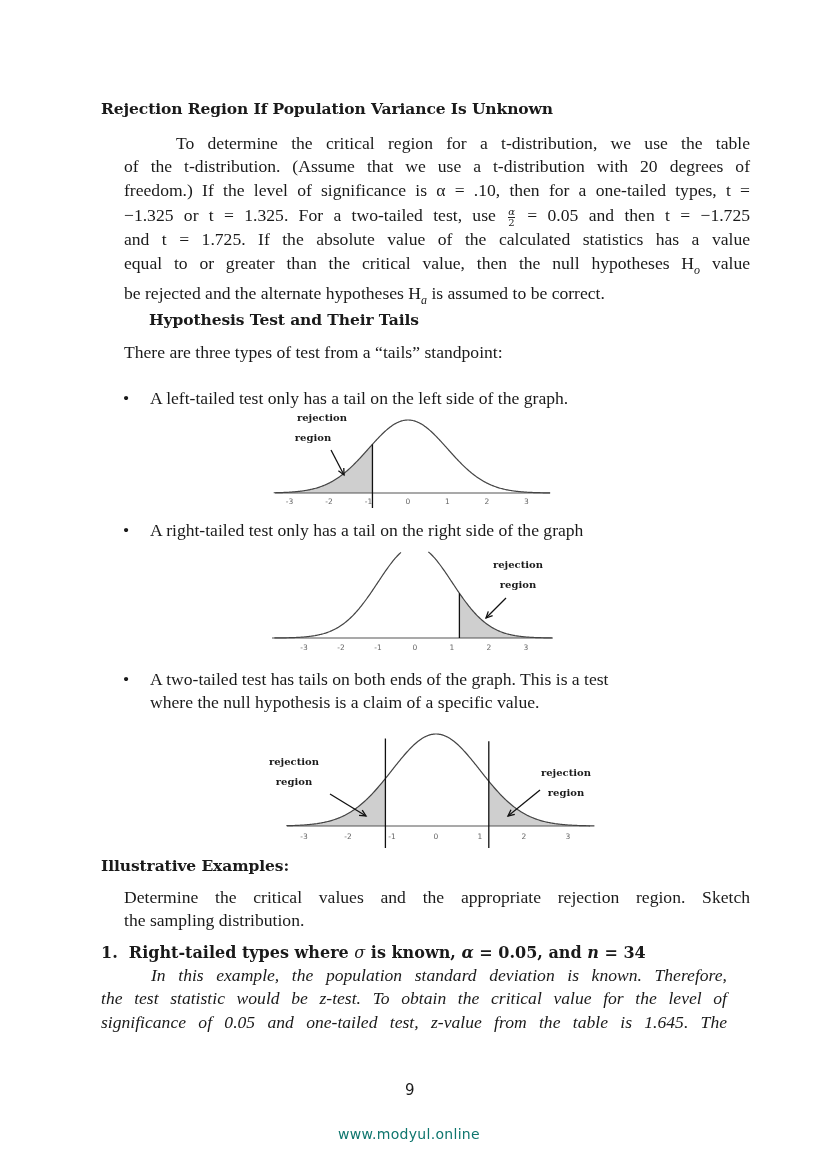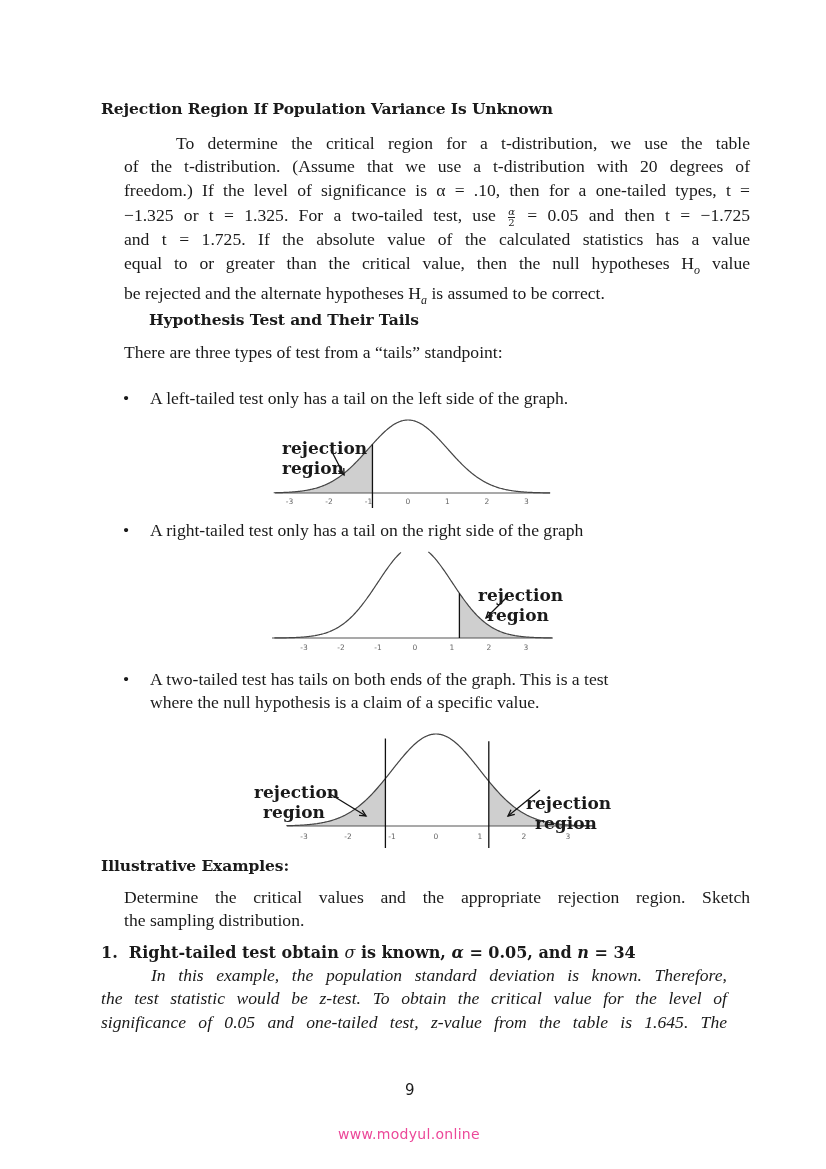--- a/index.html
+++ b/index.html
@@ -6,26 +6,26 @@
   body { width: 826px; height: 1169px; position: relative; overflow: hidden;
          font-family: "DejaVu Serif", "Liberation Serif", serif; color: #1a1a1a; }
   .abs { position: absolute; }
   .h { font-family: "DejaVu Serif", serif; font-weight: bold; font-size: 15.5px; left: 101px; letter-spacing: -0.1px; }
   .p { font-family: "Liberation Serif", serif; font-size: 17.6px; line-height: 23.4px; left: 99px; width: 626px; text-align: justify; margin-left: 25px; }
   .p .ln { display: block; text-align-last: justify; white-space: nowrap; }
   .p .ln.last { text-align-last: left; }
   .bullet { font-family: "Liberation Serif", serif; font-size: 17.6px; line-height: 23px; left: 123px; }
   .bullet .dot { position: absolute; left: 0; top: 0; }
   .bullet .txt { position: absolute; left: 27px; top: 0; white-space: nowrap; }
-  .lbl { font-family: "DejaVu Serif", serif; font-weight: bold; font-size: 17px; line-height: 20px; text-align: center; margin-top: 30px; }
+  .lbl { font-family: "DejaVu Serif", serif; font-weight: bold; font-size: 10px; line-height: 20px; text-align: center; }
   .ex1 { font-family: "DejaVu Serif", serif; font-weight: bold; font-size: 16px; left: 101px; }
   .it { font-family: "Liberation Serif", serif; font-style: italic; font-size: 17.6px; line-height: 23.4px; left: 101px; width: 626px; }
   .it .ln { display: block; text-align: justify; text-align-last: justify; white-space: nowrap; }
   .pageno { font-family: "DejaVu Sans", sans-serif; font-size: 15px; left: 405px; top: 1081px; }
-  .wm { font-family: "DejaVu Sans", sans-serif; font-size: 14px; color: #ec4899; left: 338px; top: 1126px; letter-spacing: 0.3px; }
+  .wm { font-family: "DejaVu Sans", sans-serif; font-size: 14px; color: #0f766e; left: 338px; top: 1126px; letter-spacing: 0.3px; }
   svg text { font-family: "DejaVu Sans", sans-serif; }
   .frac { display: inline-block; vertical-align: middle; text-align: center; font-family: "DejaVu Serif", serif; font-size: 10px; line-height: 10px; margin: 0 2px; }
   .frac span { display: block; }
   .frac .num { font-style: italic; }
 </style>
 </head>
 <body>
 
 <div class="abs h" style="top:99px;">Rejection Region If Population Variance Is Unknown</div>
 
@@ -129,21 +129,21 @@
 </div>
 
 <div class="abs h" style="top:856px;">Illustrative Examples:</div>
 <div class="abs p" style="top:886px;">
   <span class="ln">Determine the critical values and the appropriate rejection region. Sketch</span>
   <span class="ln last">the sampling distribution.</span>
 </div>
 
 <div class="abs ex1" style="top:943px;">
   <span>1.</span>&nbsp;
-  <span>Right-tailed test obtain</span>
+  <span>Right-tailed types where</span>
   <span style="font-style:italic;font-weight:normal;">σ</span>
   <span>is known,</span>
   <span style="font-style:italic;">α</span>
   <span>= 0.05, and</span>
   <span style="font-style:italic;">n</span>
   <span>= 34</span>
 </div>
 
 <div class="abs it" style="top:964px;">
   <span class="ln" style="padding-left:50px;">In this example, the population standard deviation is known. Therefore,</span>

